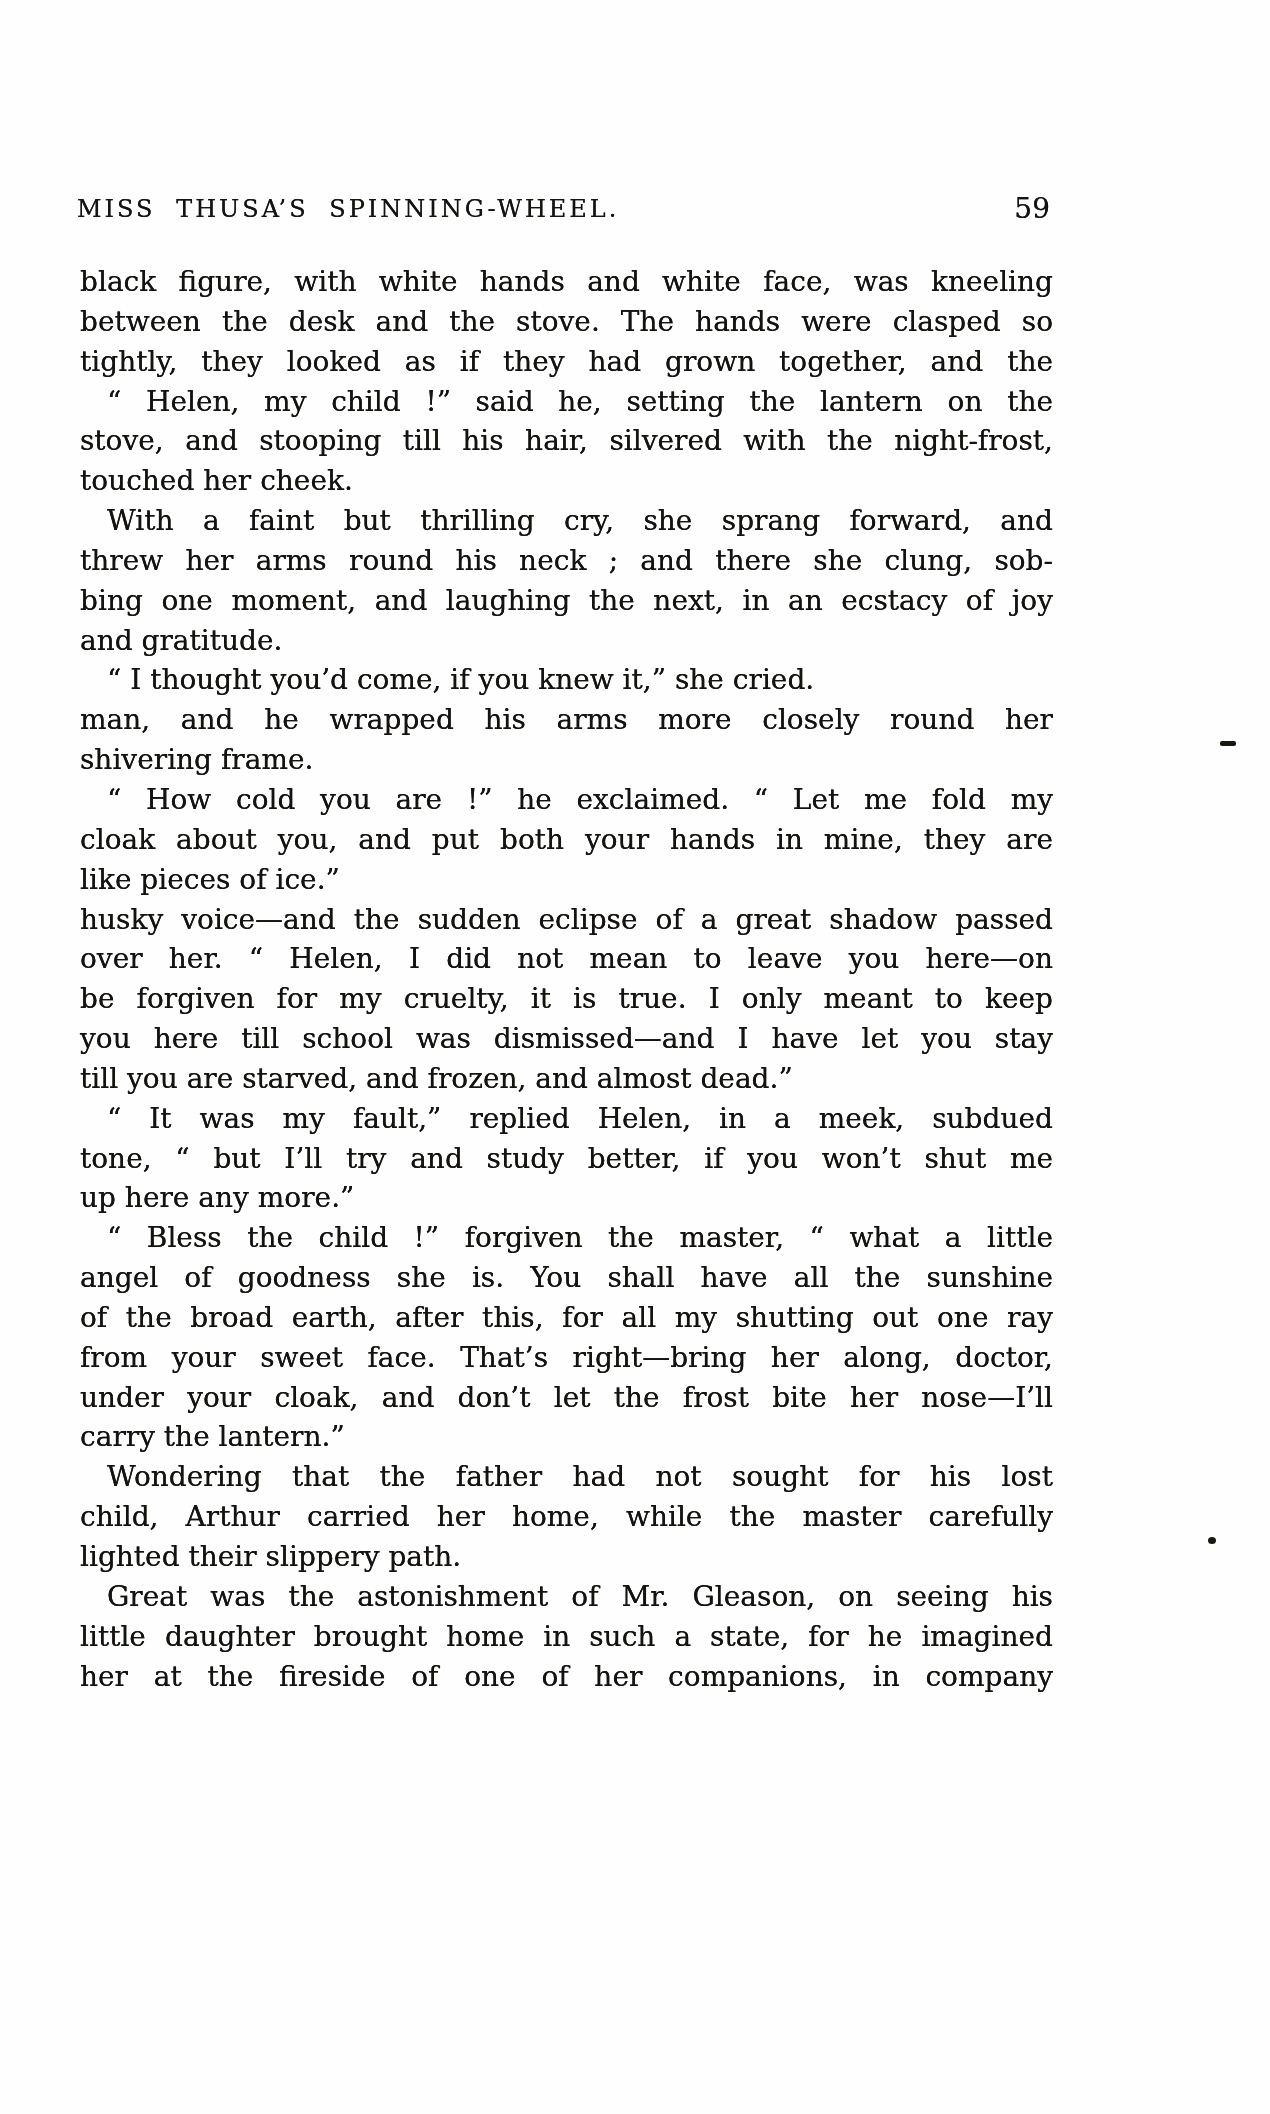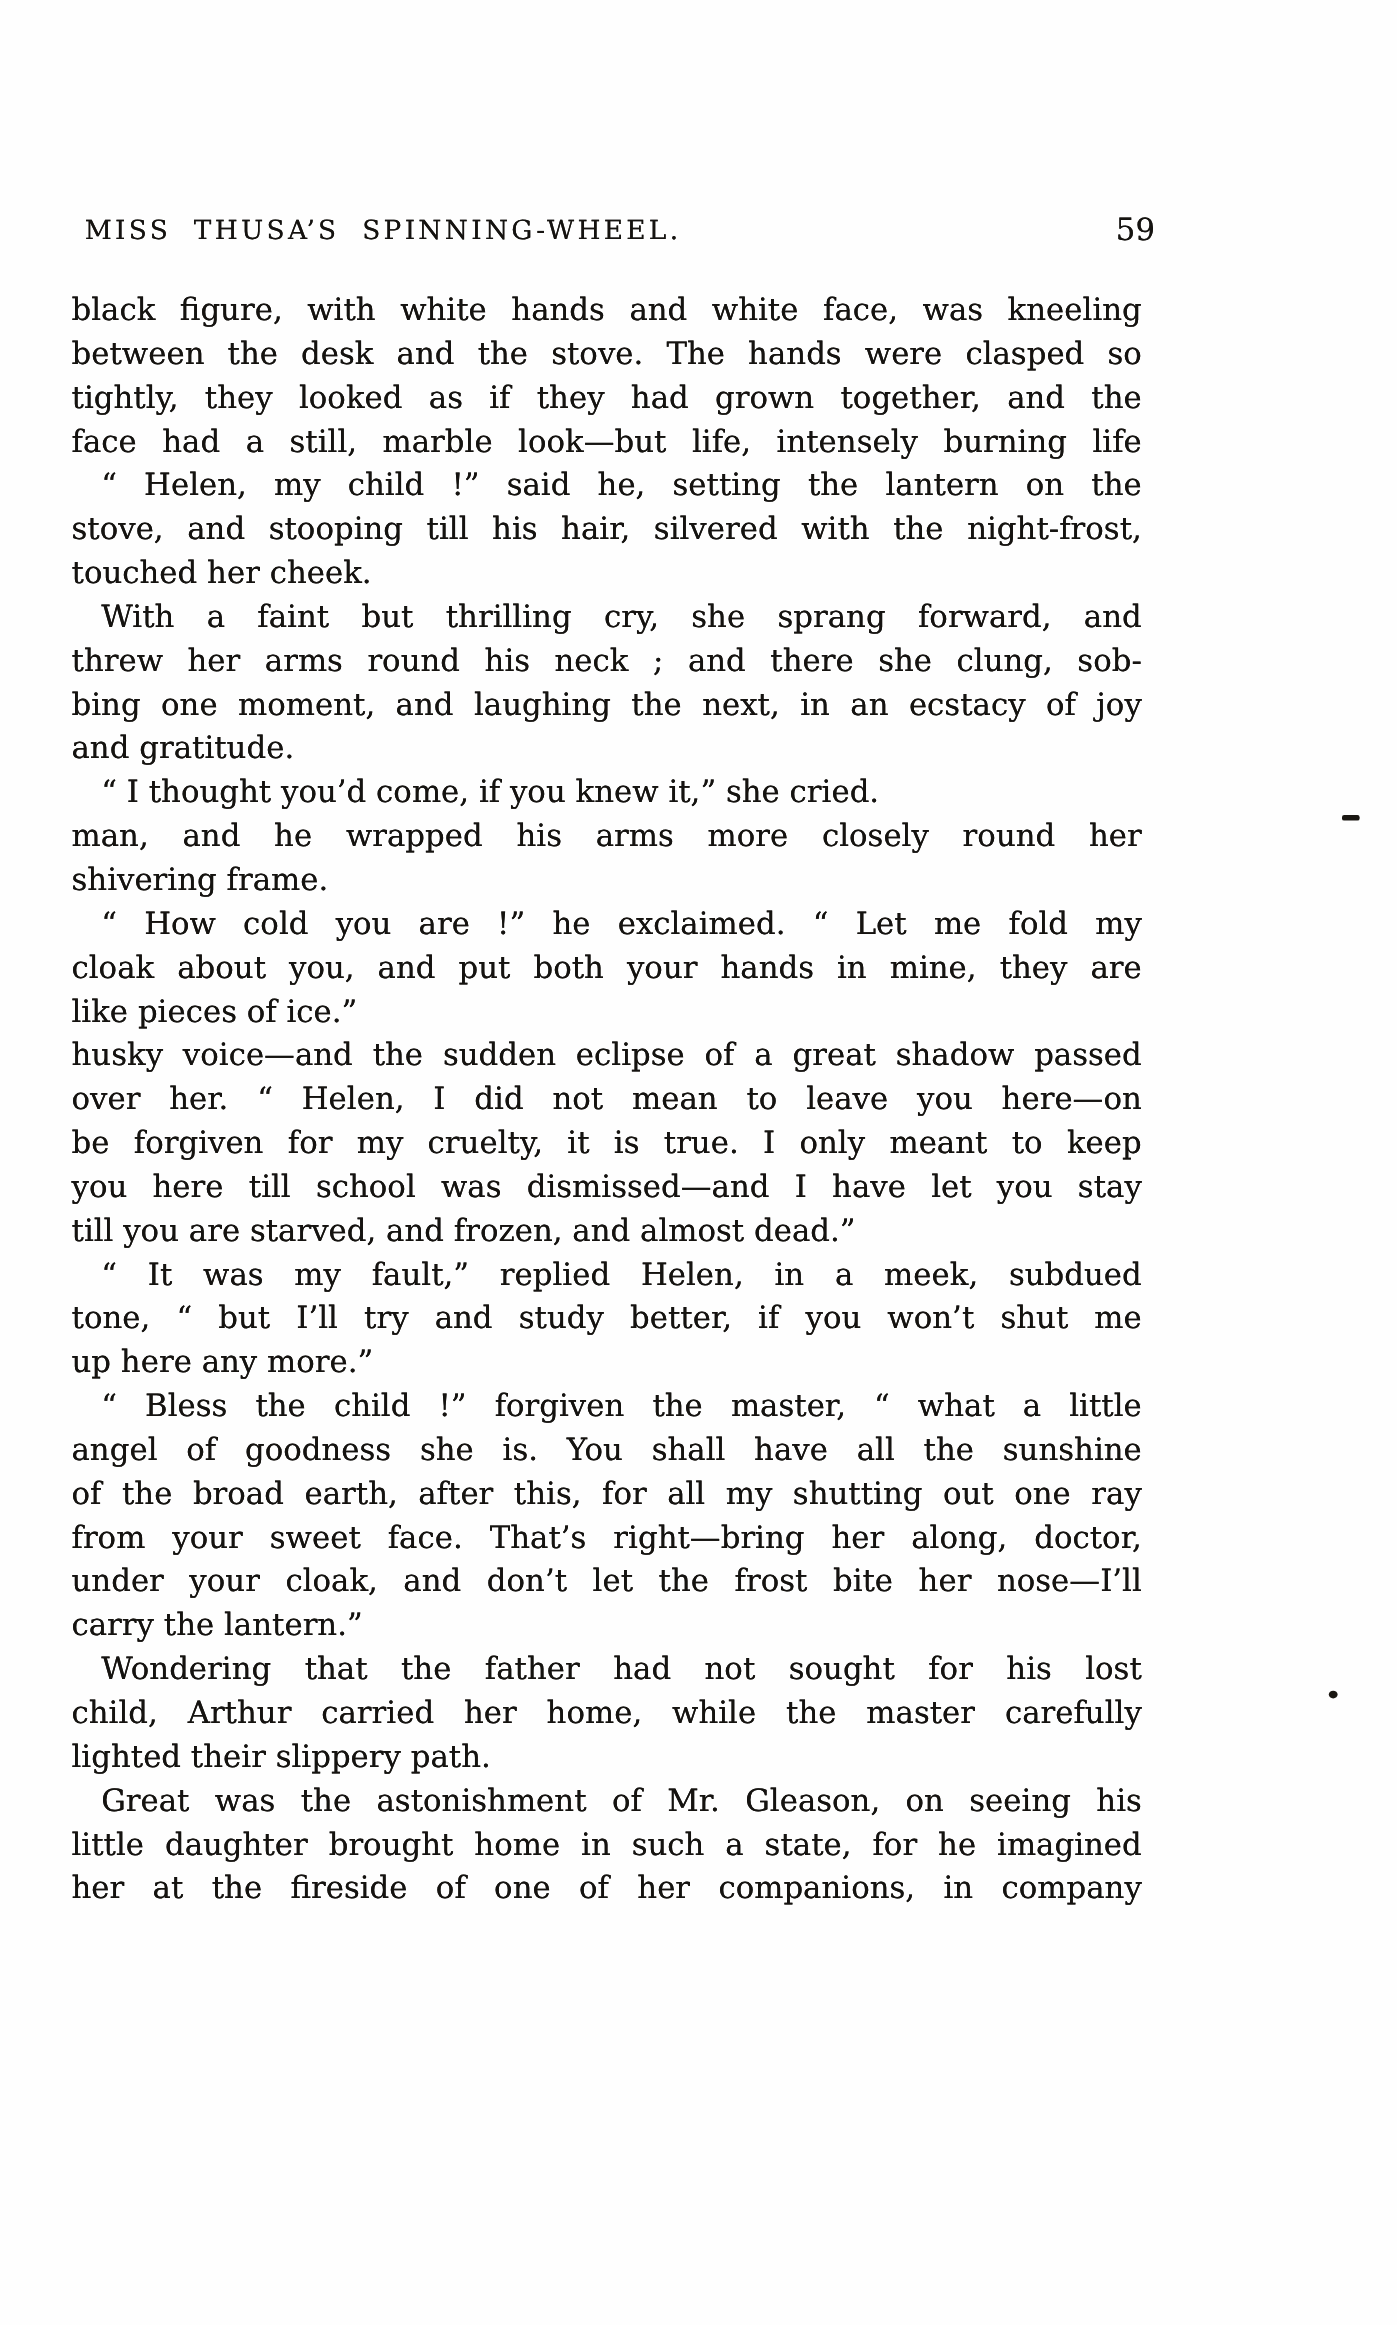--- a/index.html
+++ b/index.html
@@ -35,21 +35,21 @@
   .page-number {
     position: absolute;
     right: 0;
     top: 0;
     font-size: 28px;
     text-shadow: 0 0 0.5px rgba(10,8,5,0.85);
   }
   .textblock {
     position: absolute;
     top: 262px;
-    left: 65px;
+    left: 80px;
     width: 973px;
     font-size: 28px;
     line-height: 39.85px;
     text-shadow: 0 0 0.55px rgba(10,8,5,0.9);
   }
   .line {
     text-align: justify;
     text-align-last: justify;
     white-space: normal;
     height: 39.85px;
@@ -82,21 +82,20 @@
 <div class="sheet">
   <div class="header">
     <span class="running-title">MISS THUSA’S SPINNING-WHEEL.</span>
     <span class="page-number">59</span>
   </div>
 
   <div class="textblock">
       <div class="line">black figure, with white hands and white face, was kneeling</div>
       <div class="line">between the desk and the stove.  The hands were clasped so</div>
       <div class="line">tightly, they looked as if they had grown together, and the</div>
-      <div class="line">face had a still, marble look—but life, intensely burning life</div>
       <div class="line indent">“ Helen, my child !” said he, setting the lantern on the</div>
       <div class="line">stove, and stooping till his hair, silvered with the night-frost,</div>
       <div class="line end">touched her cheek.</div>
       <div class="line indent">With a faint but thrilling cry, she sprang forward, and</div>
       <div class="line">threw her arms round his neck ; and there she clung, sob-</div>
       <div class="line">bing one moment, and laughing the next, in an ecstacy of joy</div>
       <div class="line end">and gratitude.</div>
       <div class="line indent end">“ I thought you’d come, if you knew it,” she cried.</div>
       <div class="line">man, and he wrapped his arms more closely round her</div>
       <div class="line end">shivering frame.</div>

